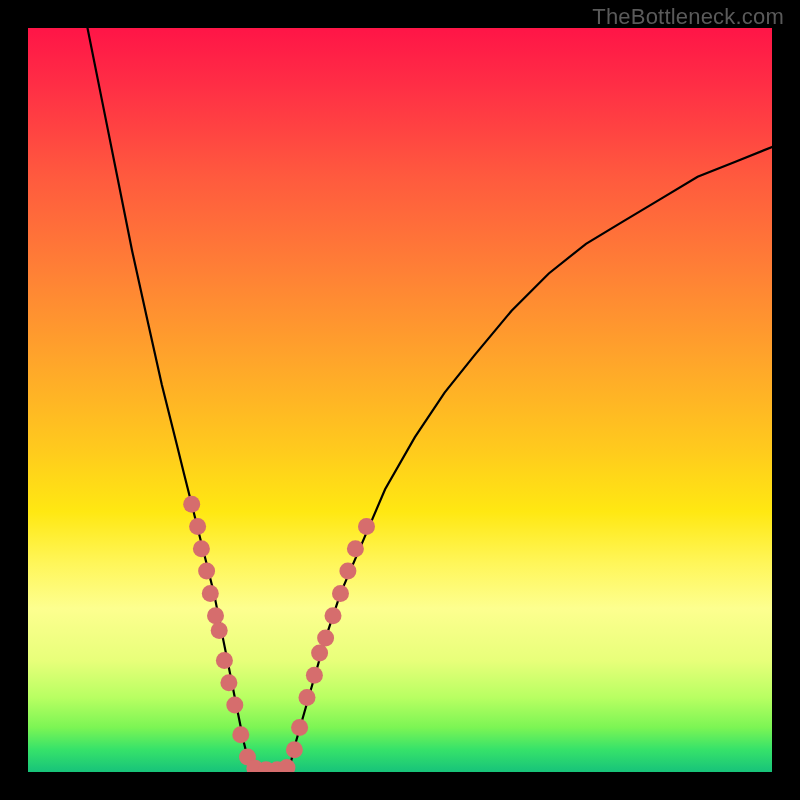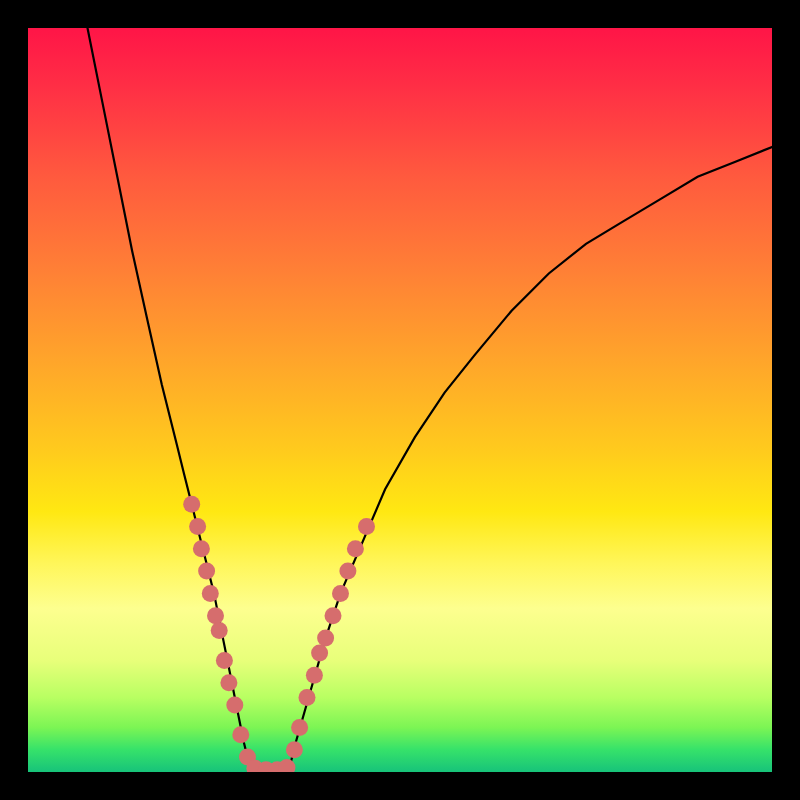--- a/index.html
+++ b/index.html
@@ -103,13 +103,14 @@
           <circle cx="291.6" cy="625.0" r="8.5" class="dot"></circle>
           <circle cx="297.6" cy="610.1" r="8.5" class="dot"></circle>
           <circle cx="305.0" cy="587.8" r="8.5" class="dot"></circle>
           <circle cx="312.5" cy="565.4" r="8.5" class="dot"></circle>
           <circle cx="319.9" cy="543.1" r="8.5" class="dot"></circle>
           <circle cx="327.4" cy="520.8" r="8.5" class="dot"></circle>
           <circle cx="338.5" cy="498.5" r="8.5" class="dot"></circle>
         </g>
     </svg>
   </div>
+  <div class="watermark">TheBottleneck.com</div>
 </div>
 
 </body></html>

